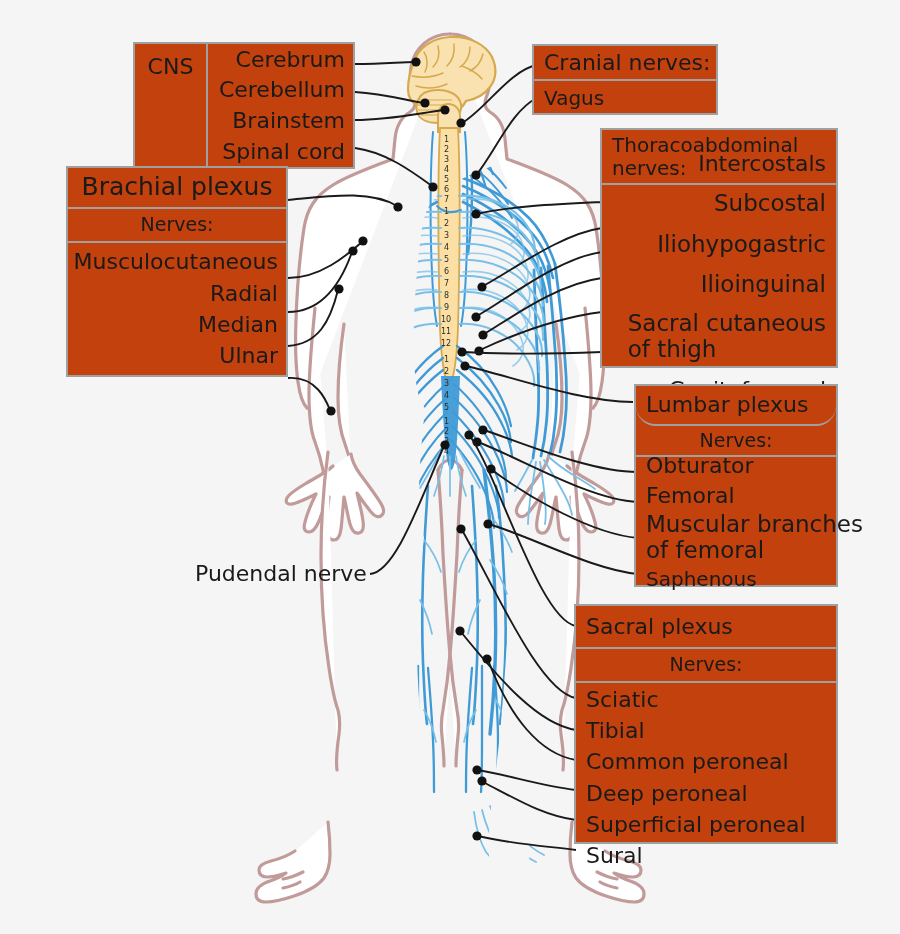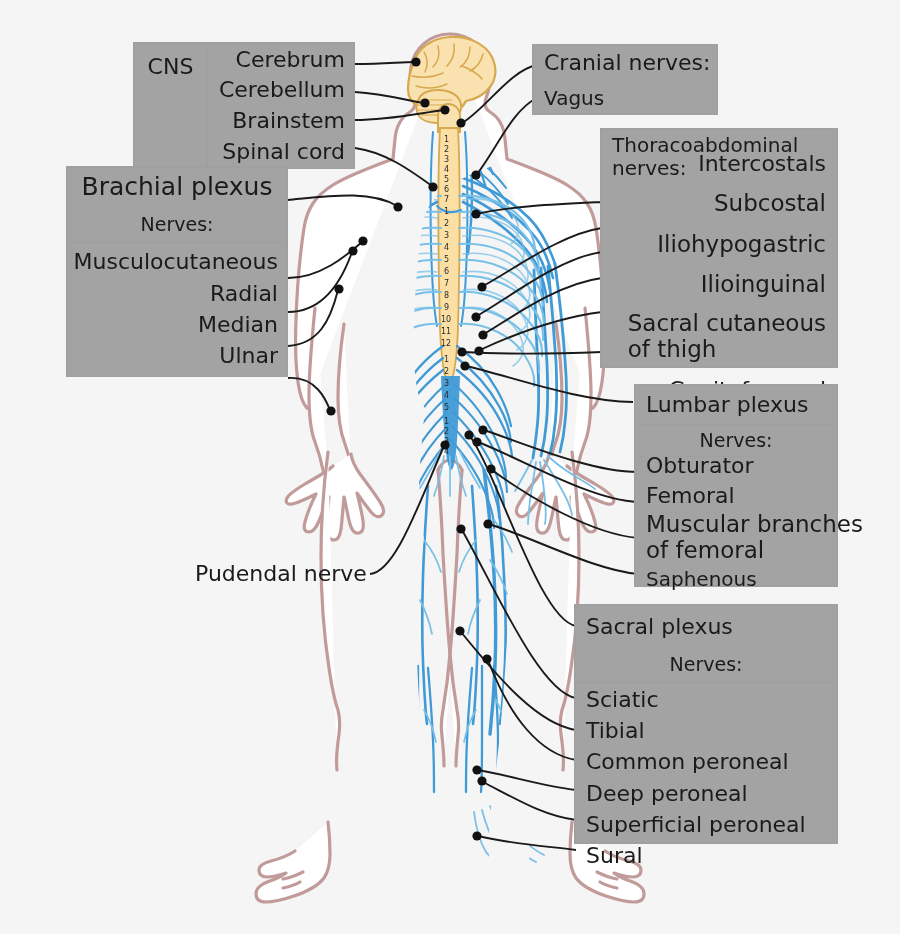--- a/index.html
+++ b/index.html
@@ -10,21 +10,21 @@
     color:#1a1a1a;
     overflow:hidden;
     position:relative;
   }
   #stage{position:absolute;left:0;top:0;width:900px;height:934px;}
   #figure-svg{position:absolute;left:0;top:0;width:900px;height:934px;}
 
   .lbox{
     position:absolute;
     border:2px solid #a0a0a0;
-    background:#a3a3a3;
+    background:#c2410c;
     box-sizing:border-box;
   }
   .lrow{
     border-bottom:2px solid #a0a0a0;
     box-sizing:border-box;
     display:flex;
     align-items:center;
     padding:0 10px;
   }
   .lrow:last-child{border-bottom:none;}
@@ -568,21 +568,21 @@
       <span class="ltext xsm">Subcostal</span>
       <span class="ltext xsm">Iliohypogastric</span>
       <span class="ltext xsm">Ilioinguinal</span>
       <span class="ltext xsm two-line">Sacral cutaneous
 of thigh</span>
       <span class="ltext med">Genitofemoral</span>
     </div>
   </div>
 
   <div class="lbox" style="left:634px;top:384px;width:204px;height:203px;">
-    <div class="lrow c-left" style="height:40px;">
+    <div class="lrow c-left" style="height:40px;border-radius:20px;">
       <span class="ltext med">Lumbar plexus</span>
     </div>
     <div class="lrow c-center" style="height:31px;justify-content:center;">
       <span class="ltext nerves-hdr">Nerves:</span>
     </div>
     <div class="lgroup" style="height:128px;align-items:flex-start;gap:4px;padding-top:4px;">
       <span class="ltext med">Obturator</span>
       <span class="ltext med">Femoral</span>
       <span class="ltext xsm two-line">Muscular branches
 of femoral</span>

